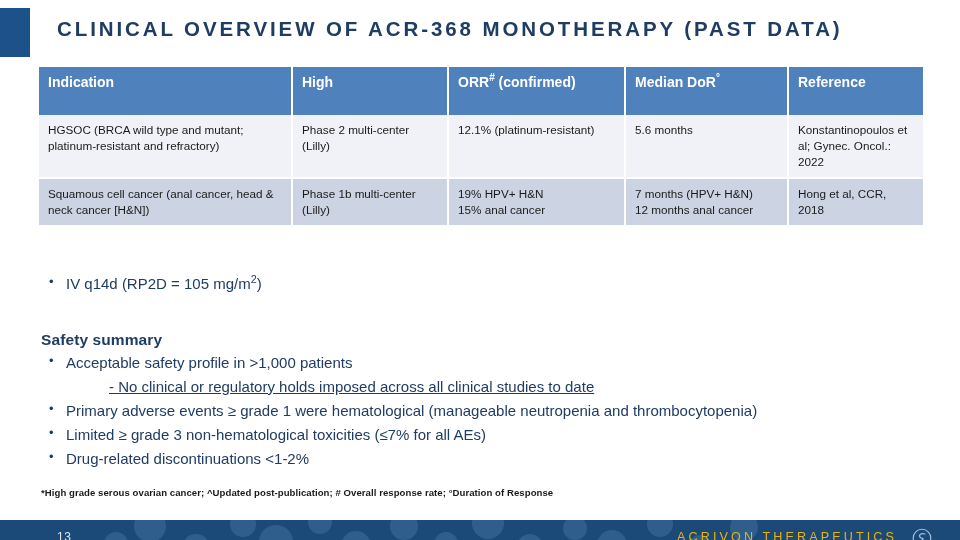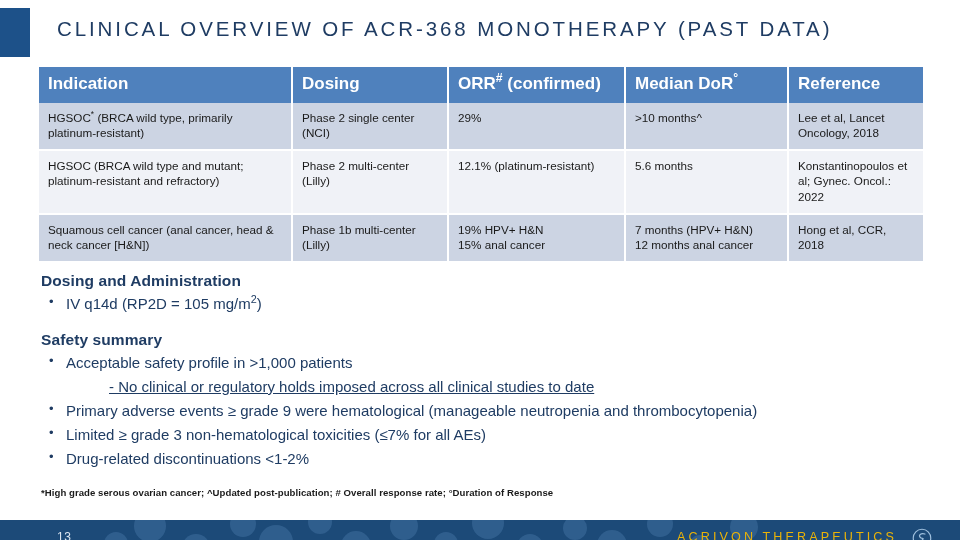--- a/index.html
+++ b/index.html
@@ -24,21 +24,21 @@
     width: 30px;
     height: 49px;
     background: #1f508a;
     background: #1d5189;
   }
   .slide-title {
     position: absolute;
     left: 57px;
     top: 17px;
     font-size: 20.5px;
-    font-weight: 400;
+    font-weight: 700;
     letter-spacing: 2.9px;
     color: #1f3c63;
     white-space: nowrap;
     font-family: "Liberation Sans", sans-serif;
     text-align: right;
   }
 
   
   .data-table {
     position: absolute;
@@ -47,23 +47,23 @@
     width: 884px;
     border-collapse: collapse;
     table-layout: fixed;
     font-size: 11.7px;
     color: #1a1a1a;
   }
   .data-table th {
     background: #4f81bd;
     color: #ffffff;
     font-weight: bold;
-    font-size: 17px;
+    font-size: 14px;
     text-align: left;
-    padding: 8px 9px 9px 9px;
+    padding: 8px 9px 25px 9px;
     border-right: 2px solid #ffffff;
     vertical-align: middle;
     line-height: 1.1;
   }
   .data-table th:last-child { border-right: none; }
   .data-table td {
     padding: 7px 9px 8px 9px;
     vertical-align: top;
     border-right: 2px solid #ffffff;
     border-bottom: 2px solid #ffffff;
@@ -179,76 +179,68 @@
   <colgroup>
     <col class="col-ind">
       <col class="col-trial">
       <col class="col-orr">
       <col class="col-dor">
       <col class="col-ref">
   </colgroup>
   <thead>
     <tr>
       <th><span>Indication</span></th>
-      <th><span>Dosing</span></th>
+      <th><span>High</span></th>
       <th><span>ORR</span><sup>#</sup><span> (confirmed)</span></th>
       <th><span>Median DoR</span><sup>°</sup></th>
       <th><span>Reference</span></th>
     </tr>
   </thead>
   <tbody>
-    <tr class="row-shade">
-      <td><span>HGSOC</span><sup>*</sup><span> (BRCA wild type, primarily platinum-resistant)</span></td>
-      <td>Phase 2 single center (NCI)</td>
-      <td>29%</td>
-      <td>&gt;10 months^</td>
-      <td>Lee et al, Lancet Oncology, 2018</td>
-    </tr>
     <tr class="row-plain">
       <td><span>HGSOC (BRCA wild type and mutant; platinum-resistant and refractory)</span></td>
       <td>Phase 2 multi-center (Lilly)</td>
       <td>12.1% (platinum-resistant)</td>
       <td>5.6 months</td>
       <td>Konstantinopoulos et al; Gynec. Oncol.: 2022</td>
     </tr>
     <tr class="row-shade">
       <td><span>Squamous cell cancer (anal cancer, head &amp; neck cancer [H&amp;N])</span></td>
       <td>Phase 1b multi-center (Lilly)</td>
       <td class="pre-line" style="white-space:pre-line">19% HPV+ H&amp;N
 15% anal cancer</td>
       <td style="white-space:pre-line">7 months (HPV+ H&amp;N)
 12 months anal cancer</td>
       <td>Hong et al, CCR, 2018</td>
     </tr>
   </tbody>
 </table>
 
 <div class="section" id="dosing-section">
-  <div class="section-heading">Dosing and Administration</div>
   <div class="bullet-row">
     <span class="bullet-mark">•</span>
     <span class="bullet-text"><span>IV q14d (RP2D = 105 mg/m</span><sup>2</sup><span>)</span></span>
   </div>
 </div>
 
 <div class="section" id="safety-section">
   <div class="section-heading">Safety summary</div>
 
   <div class="bullet-row">
     <span class="bullet-mark">•</span>
     <span class="bullet-text">Acceptable safety profile in &gt;1,000 patients</span>
   </div>
 
   <div class="subbullet-row">
     <span>- No clinical or regulatory holds imposed across all clinical studies to date</span>
   </div>
 
   <div class="bullet-row">
     <span class="bullet-mark">•</span>
-    <span class="bullet-text">Primary adverse events ≥ grade 9 were hematological (manageable neutropenia and thrombocytopenia)</span>
+    <span class="bullet-text">Primary adverse events ≥ grade 1 were hematological (manageable neutropenia and thrombocytopenia)</span>
   </div>
 
   <div class="bullet-row">
     <span class="bullet-mark">•</span>
     <span class="bullet-text">Limited ≥ grade 3 non-hematological toxicities (≤7% for all AEs)</span>
   </div>
 
   <div class="bullet-row">
     <span class="bullet-mark">•</span>
     <span class="bullet-text">Drug-related discontinuations &lt;1-2%</span>

